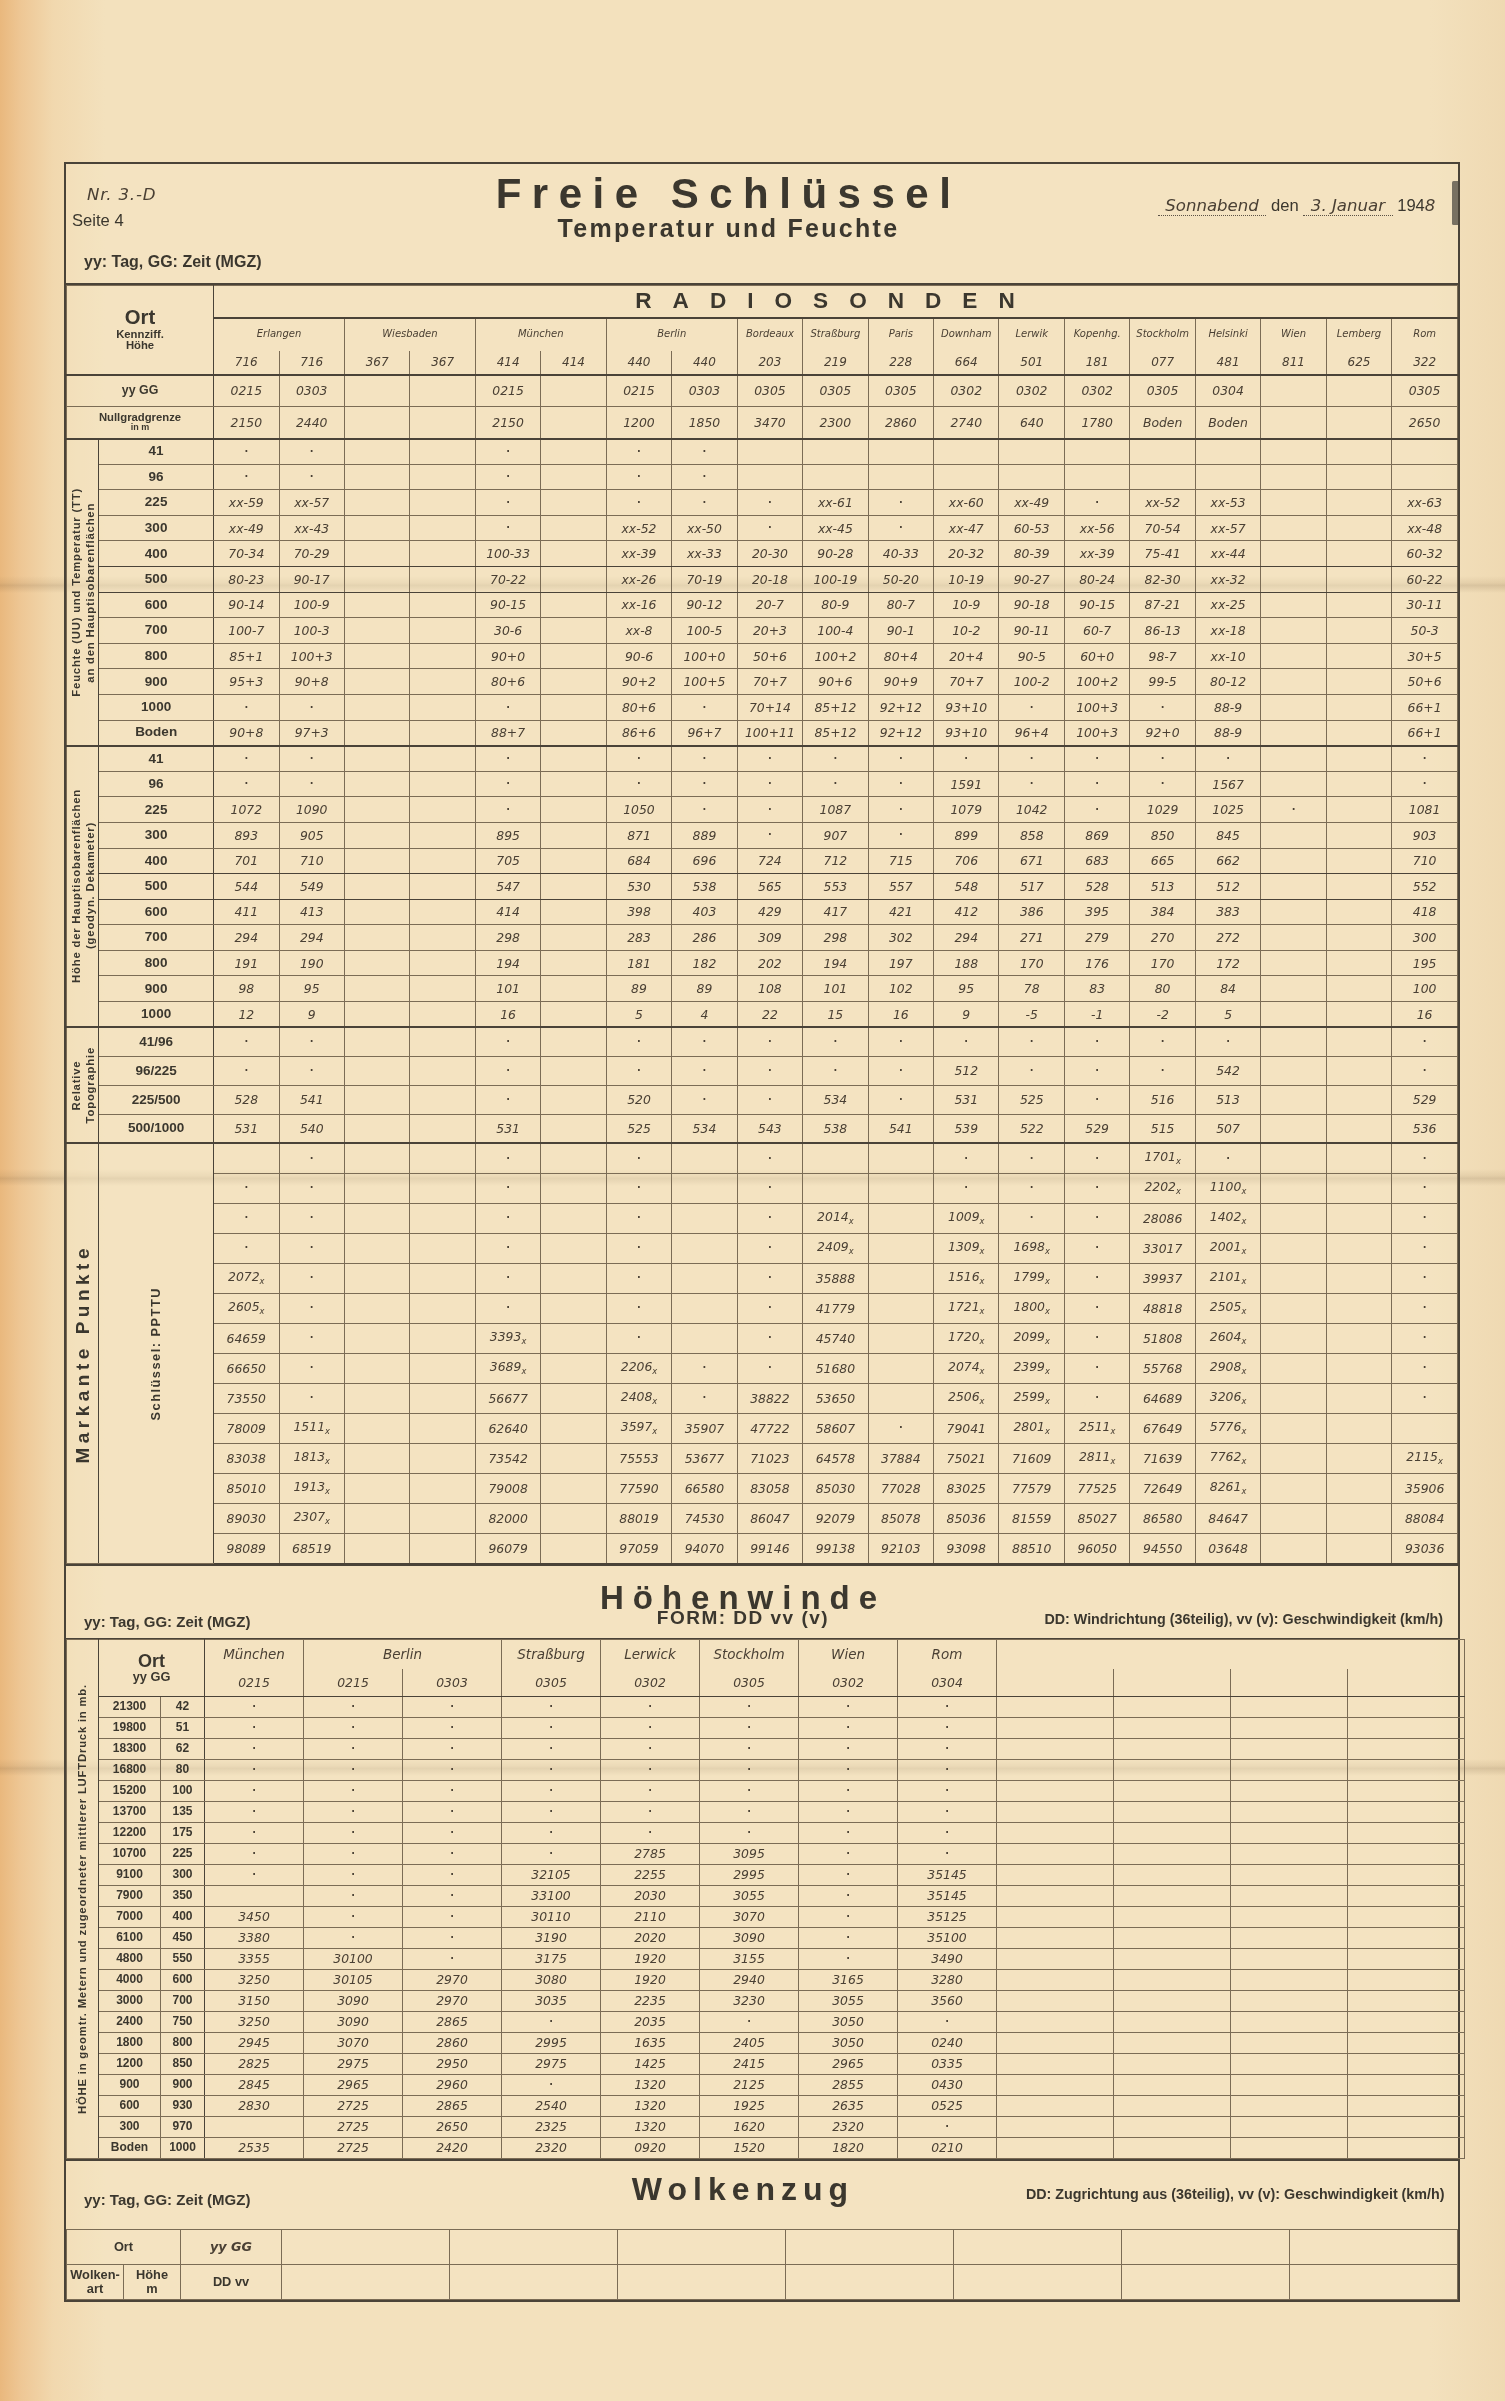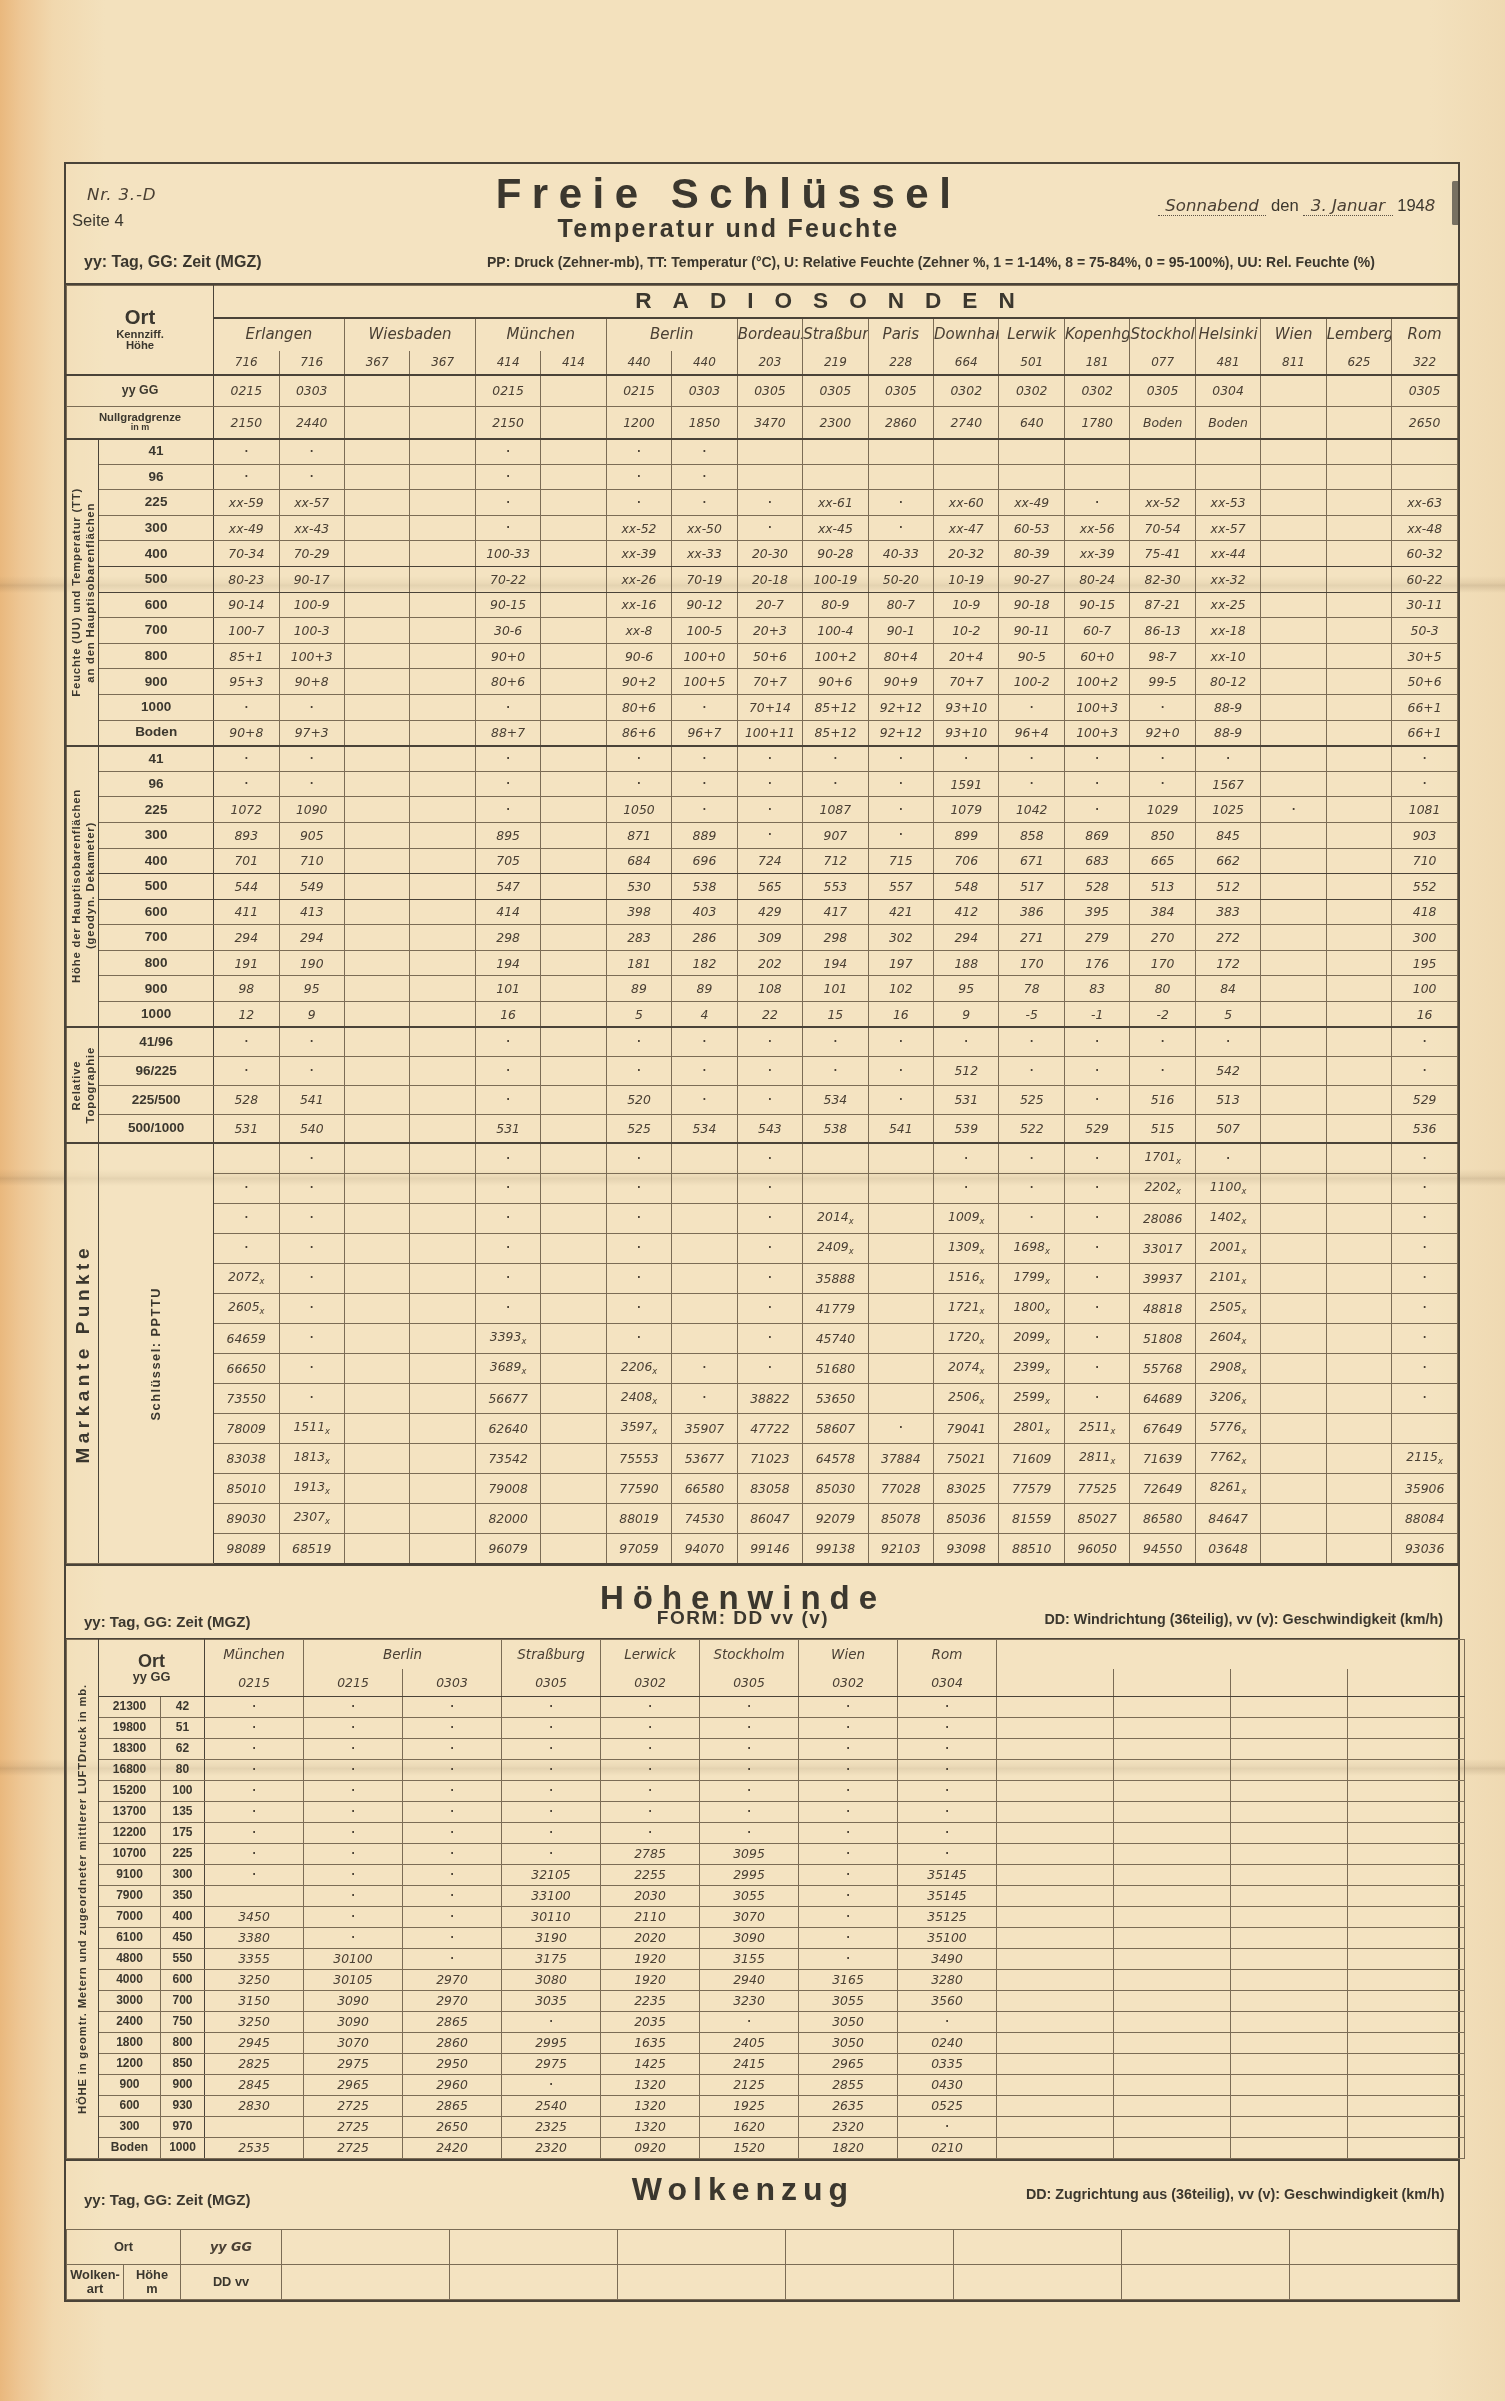--- a/index.html
+++ b/index.html
@@ -32,21 +32,21 @@
   td.hand-c{font-family:"DejaVu Sans",sans-serif;font-style:italic;color:#4a4034;}
   td.dotc{font-size:16.6px;color:#4a4034;font-style:normal;}
   .rs{width:1392px;}
   .rs td.band-cell{font-size:22.6px;font-weight:bold;letter-spacing:21px;border-bottom:2.3px solid #4a4338;}
   .rs .ort-box{border-right:1.5px solid #4a4338;border-bottom:1.5px solid #4a4338;}
   .ort-big{font-size:20.3px;font-weight:bold;display:block;}
   .ort-small{font-size:11.3px;font-weight:bold;display:block;}
   tr.h-band{height:32px;} tr.h-st{height:33px;} tr.h-kz{height:24px;margin-left:48px;}
   tr.h-yygg{height:32px;} tr.h-ng{height:32px;}
   tr.sec-temp{height:25.6px;} tr.sec-hoehe{height:25.6px;} tr.sec-rt{height:29px;} tr.sec-mp{height:30px;}
-  td.st-name{font-size:15px;border-bottom:none;}
+  td.st-name{font-size:10px;border-bottom:none;}
   td.kz{border-top:none;font-size:12px;}
   td.yygg-label,td.ng-label{font-weight:bold;border-right:1.5px solid #4a4338;}
   tr.h-yygg td{border-top:2.3px double #4a4338;}
   tr.h-ng td{border-top:1.9px solid #4a4338;border-bottom:2.3px solid #4a4338;margin-left:32px;}
   td.side{border-right:1.1px solid #4a4338;background:rgba(244,228,192,0.25);}
   td.side2{border-right:1.5px solid #4a4338;}
   .vtext{writing-mode:vertical-rl;transform:rotate(180deg);margin:0 auto;white-space:pre-line;
     font-size:11.3px;font-weight:bold;letter-spacing:0.8px;line-height:1.25;}
   .vtext.big{font-size:19px;letter-spacing:4.5px;font-weight:bold;}
   .vtext.mid{font-size:12.8px;letter-spacing:1.5px;}
@@ -87,21 +87,20 @@
 <div class="inkmark"></div>
 
 <div class="form">
 
   <div class="hdr">
     <div class="docno hand">Nr. 3.-D</div>
     <div class="seite">Seite 4</div>
     <div class="timenote">yy: Tag, GG: Zeit (MGZ)</div>
     <div class="title">Freie Schlüssel</div>
     <div class="subtitle">Temperatur und Feuchte</div>
-    <div class="legend">PP: Druck (Zehner-mb), TT: Temperatur (°C), U: Relative Feuchte (Zehner %, 1 = 1-14%, 8 = 75-84%, 0 = 95-100%), UU: Rel. Feuchte (%)</div>
     <div class="datebox">
       <span class="dotted hand">Sonnabend</span>
       <span>den</span>
       <span class="dotted hand">3. Januar</span>
       <span>194</span><span class="hand">8</span>
     </div>
   </div>
 
   <table class="rs">
     <colgroup id="rs-colgroup">

